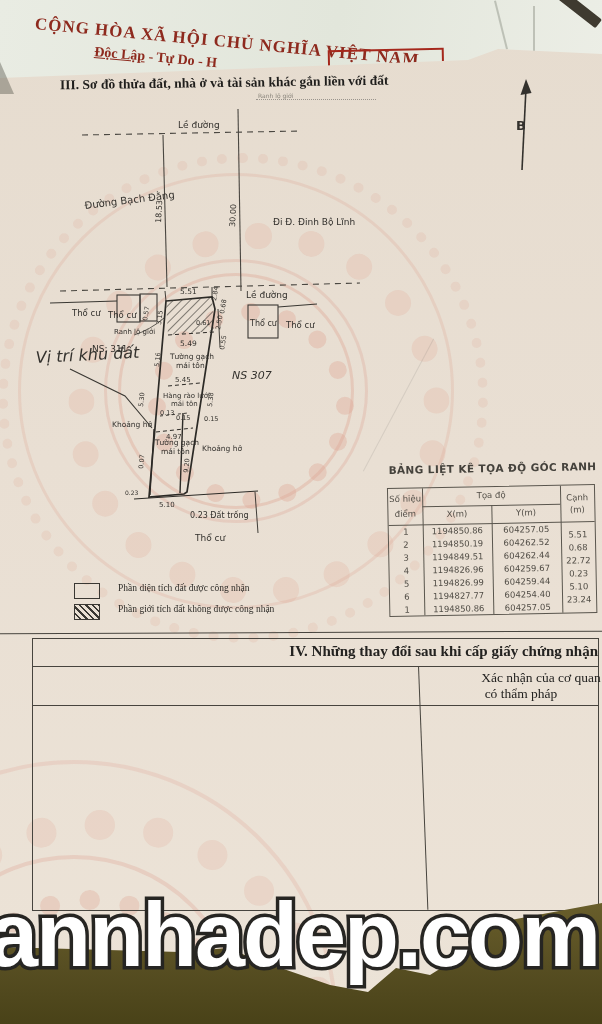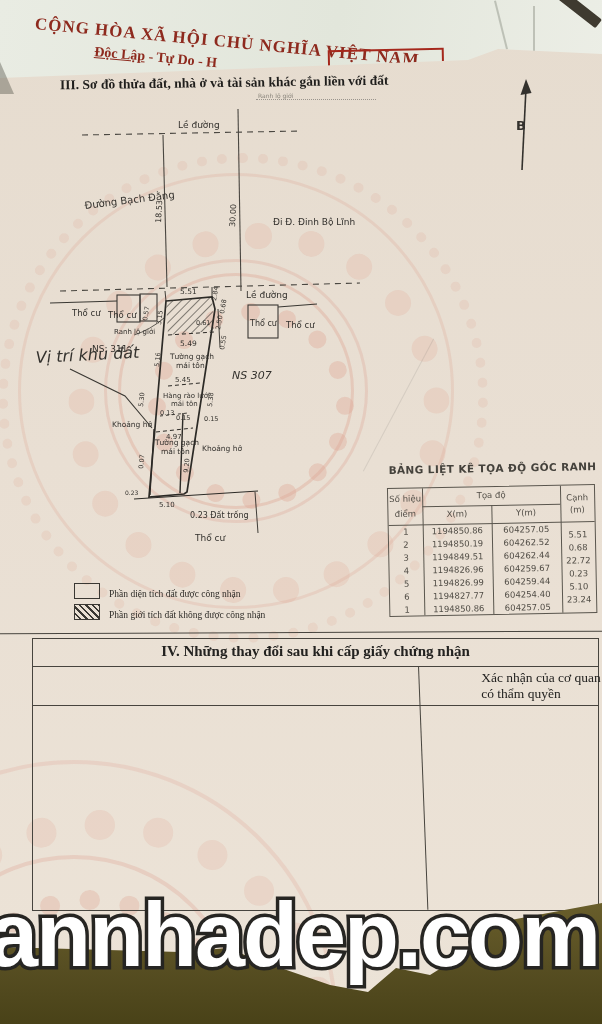--- a/index.html
+++ b/index.html
@@ -26,28 +26,28 @@
   #h3dots{position:absolute;left:256px;top:99px;width:120px;border-top:1px dotted rgba(60,60,60,.45);}
   #h3note{position:absolute;left:258px;top:92px;font-family:"DejaVu Sans",sans-serif;font-size:6px;color:#8a857c;}
   
   #coord{position:absolute;left:388px;top:462px;width:210px;height:160px;transform:rotate(-1.1deg);
      font-family:"DejaVu Sans",sans-serif;color:#514d46;}
   #coord .t{position:absolute;left:2px;top:0;font-weight:bold;font-size:10.5px;letter-spacing:.4px;color:#45423c;white-space:nowrap;}
   #ctbox{position:absolute;left:0;top:24px;width:206px;height:127px;border:1.2px solid #5a564e;}
   .cl{position:absolute;background:#5a564e;}
   .cc{position:absolute;text-align:center;font-size:8.5px;line-height:11px;}
   
-  .lgrow{position:absolute;left:74px;display:flex;align-items:flex-end;gap:9px;}
+  .lgrow{position:absolute;left:74px;display:flex;align-items:flex-start;gap:18px;}
   .sw{width:24px;height:14px;border:1.2px solid #3a3833;background:transparent;}
   .sw.hatch{background:repeating-linear-gradient(45deg,transparent 0 3px,#3a3833 3px 4.6px);}
   .lgtxt{font-size:9.5px;color:#2e2c28;font-family:"Liberation Serif",serif;}
   
   #s4line{position:absolute;left:0;top:632px;width:602px;border-top:1.4px solid #47443e;transform:rotate(-.25deg);}
   #s4box{position:absolute;left:32px;top:638px;width:565px;height:271px;border:1.2px solid #47443e;}
-  #s4title{position:absolute;left:0;top:4px;width:100%;text-align:center;font-weight:bold;font-size:15px;color:#232220;}
+  #s4title{position:absolute;left:0;top:4px;width:100%;text-align:right;font-weight:bold;font-size:15px;color:#232220;}
   #s4hl{position:absolute;left:0;top:27px;width:100%;border-top:1.2px solid #47443e;}
   #s4hl2{position:absolute;left:0;top:66px;width:100%;border-top:1.2px solid #47443e;}
   #s4div{position:absolute;left:385px;top:27px;width:0;height:244px;border-left:1.2px solid #47443e;transform:rotate(-2.2deg);transform-origin:top;}
   #s4c1{position:absolute;left:20px;top:36px;width:350px;text-align:center;font-size:14px;color:#232220;}
   #s4c2a{position:absolute;left:408px;top:31px;width:200px;text-align:center;font-size:13.5px;color:#232220;}
   #s4c2b{position:absolute;left:408px;top:47px;width:160px;text-align:center;font-size:13.5px;color:#232220;}
   
   #wmmid{position:absolute;left:78px;top:452px;font-family:"Liberation Sans",sans-serif;font-weight:bold;
      font-size:64px;color:rgba(255,255,255,.5);letter-spacing:0px;white-space:nowrap;z-index:6;}
   #wmbotwrap{position:absolute;left:-12px;top:884px;z-index:9;white-space:nowrap;}
@@ -238,21 +238,21 @@
     </div>
   </div>
 
   <div id="s4line"></div>
   <div id="s4box">
     <div id="s4title">IV. Những thay đổi sau khi cấp giấy chứng nhận</div>
     <div id="s4hl"></div>
     <div id="s4hl2"></div>
     <div id="s4div"></div>
     <div id="s4c2a">Xác nhận của cơ quan</div>
-    <div id="s4c2b">có thẩm quyền</div>
+    <div id="s4c2b">có thẩm pháp</div>
   </div>
 
 
   <div id="topband">
     <div id="hdr1">CỘNG HÒA XÃ HỘI CHỦ NGHĨA VIỆT NAM</div>
     <div id="hdr2"><span class="ul">Độc Lập</span><span> - Tự Do - H</span></div>
     <div id="redbox"></div>
     <div id="darkobj"></div>
     <div class="paperedge" style="left:500px;top:0;width:2px;height:50px;transform:rotate(-14deg);"></div>
     <div class="paperedge" style="left:533px;top:6px;width:1.5px;height:52px;"></div>

